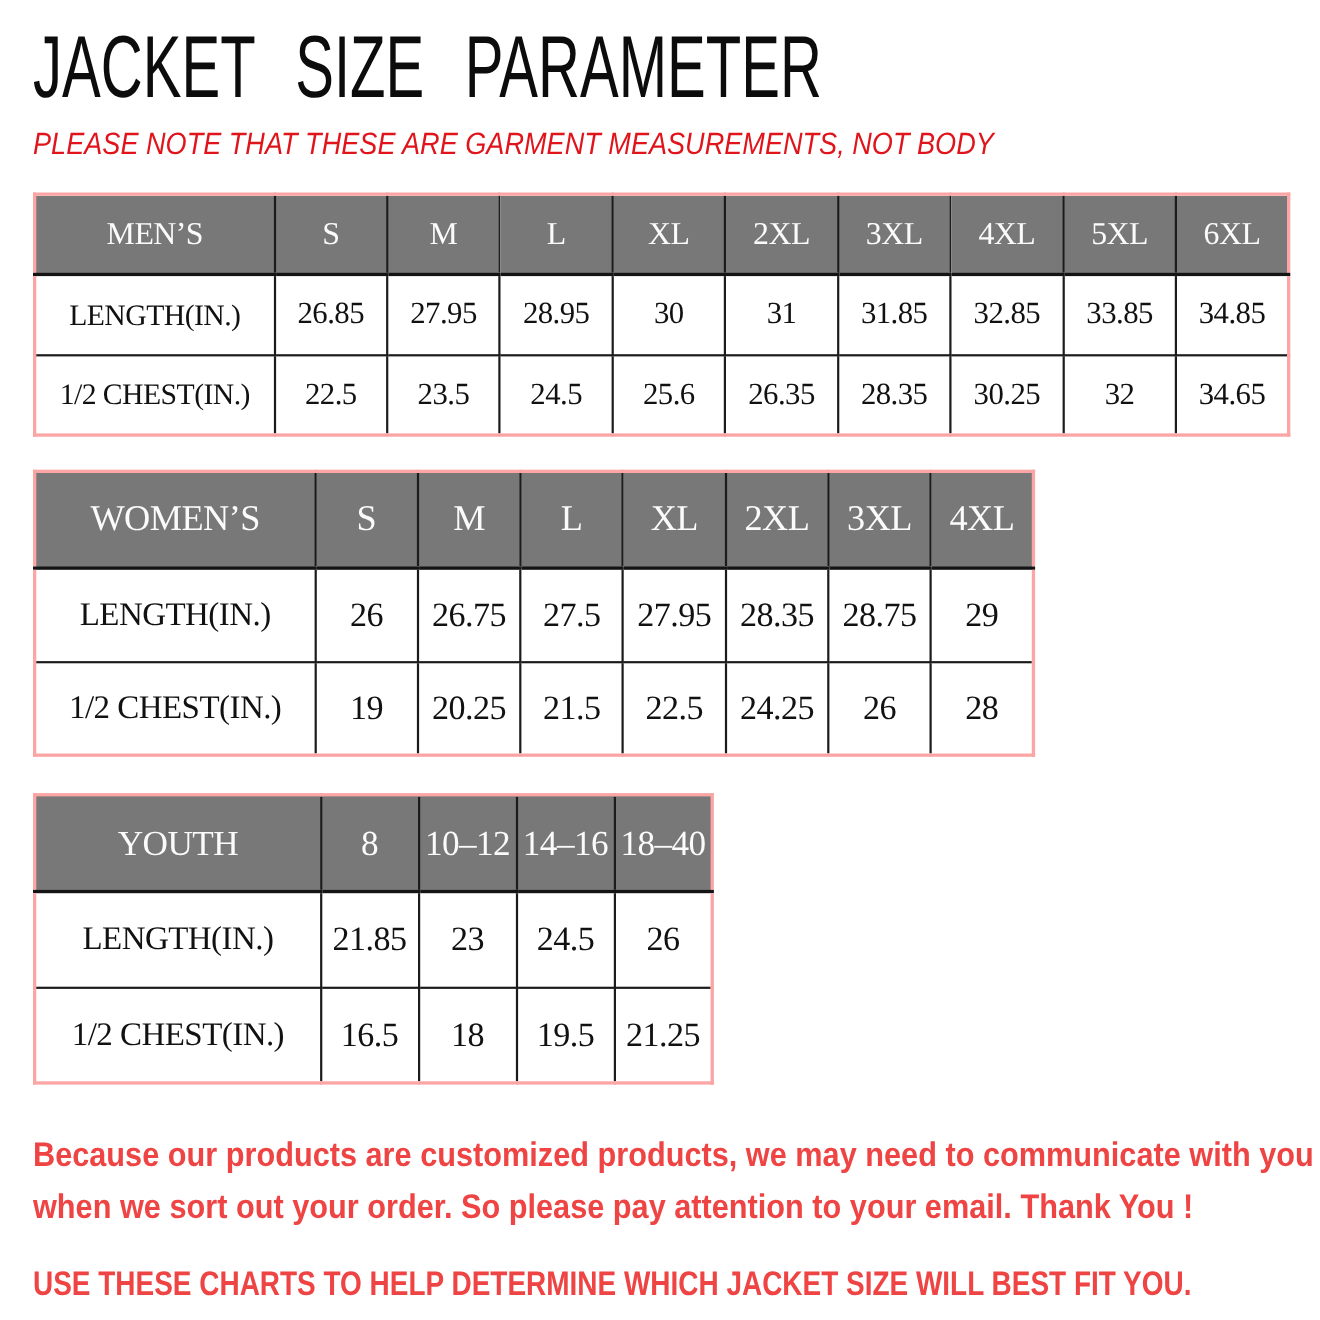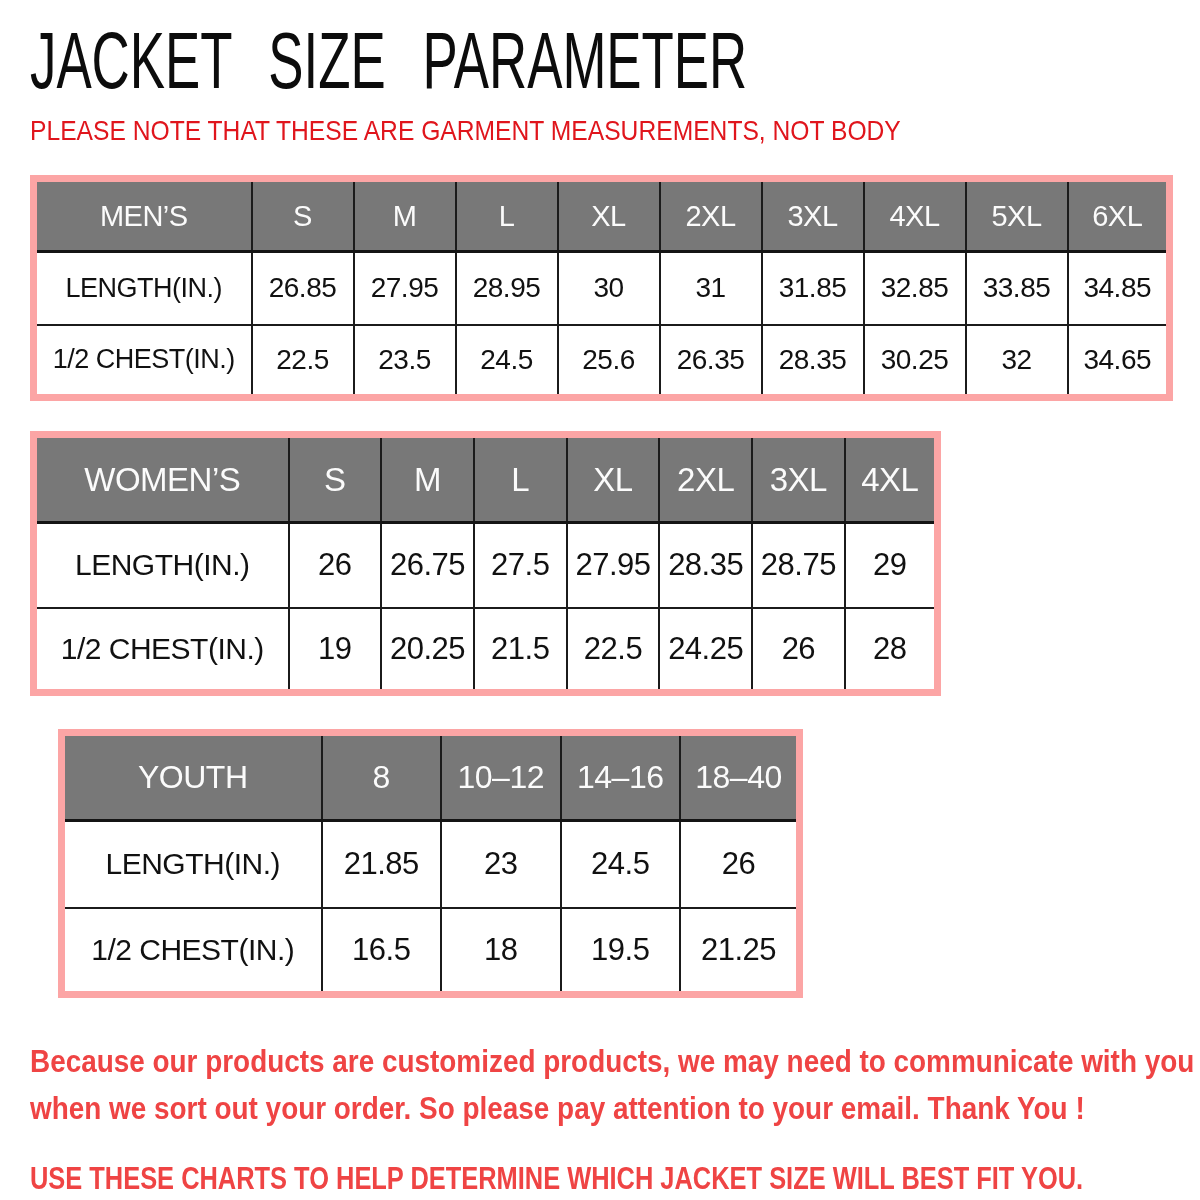--- a/index.html
+++ b/index.html
@@ -38,33 +38,35 @@
   
   .subtitle {
     margin-top: 14px;
     color: #e0151c;
     font-size: 28px;
     line-height: 34px;
     font-weight: 400;
   }
   .subtitle .line {
     white-space: nowrap;
+    font-style: italic;
   }
   .subtitle .squeeze {
     display: inline-block;
     transform: scaleX(0.88);
     transform-origin: 0 50%;
   }
 
   
   table.size-table {
     border-collapse: collapse;
     table-layout: fixed;
-    border: 7px solid #fca5a5;
+    border: 3px solid #fca5a5;
     color: #111111;
+    font-family: Liberation Serif, serif;
   }
   table.size-table th,
   table.size-table td {
     border: 2px solid #1b1b1b;
     text-align: center;
     vertical-align: middle;
     white-space: nowrap;
     padding: 0;
     letter-spacing: -0.5px;
     overflow: hidden;
@@ -84,21 +86,21 @@
   .t-mens tbody tr { height: 73px; }
   .t-mens thead th { font-size: 29px; }
   .t-mens tbody td:first-child { font-size: 27px; }
 
   .t-womens { width: 911px; margin-top: 30px; font-size: 31px; }
   .t-womens thead tr { height: 88px; }
   .t-womens tbody tr { height: 85px; }
   .t-womens thead th { font-size: 33px; }
   .t-womens tbody td:first-child { font-size: 30px; }
 
-  .t-youth { width: 745px; margin-top: 33px; font-size: 31px; margin-left: 28px; }
+  .t-youth { width: 619px; margin-top: 33px; font-size: 31px; }
   .t-youth thead tr { height: 88px; }
   .t-youth tbody tr { height: 87px; }
   .t-youth thead th { font-size: 32px; }
   .t-youth tbody td:first-child { font-size: 30px; }
 
   
   .footer-note {
     color: #ef4444;
     font-weight: 700;
   }

